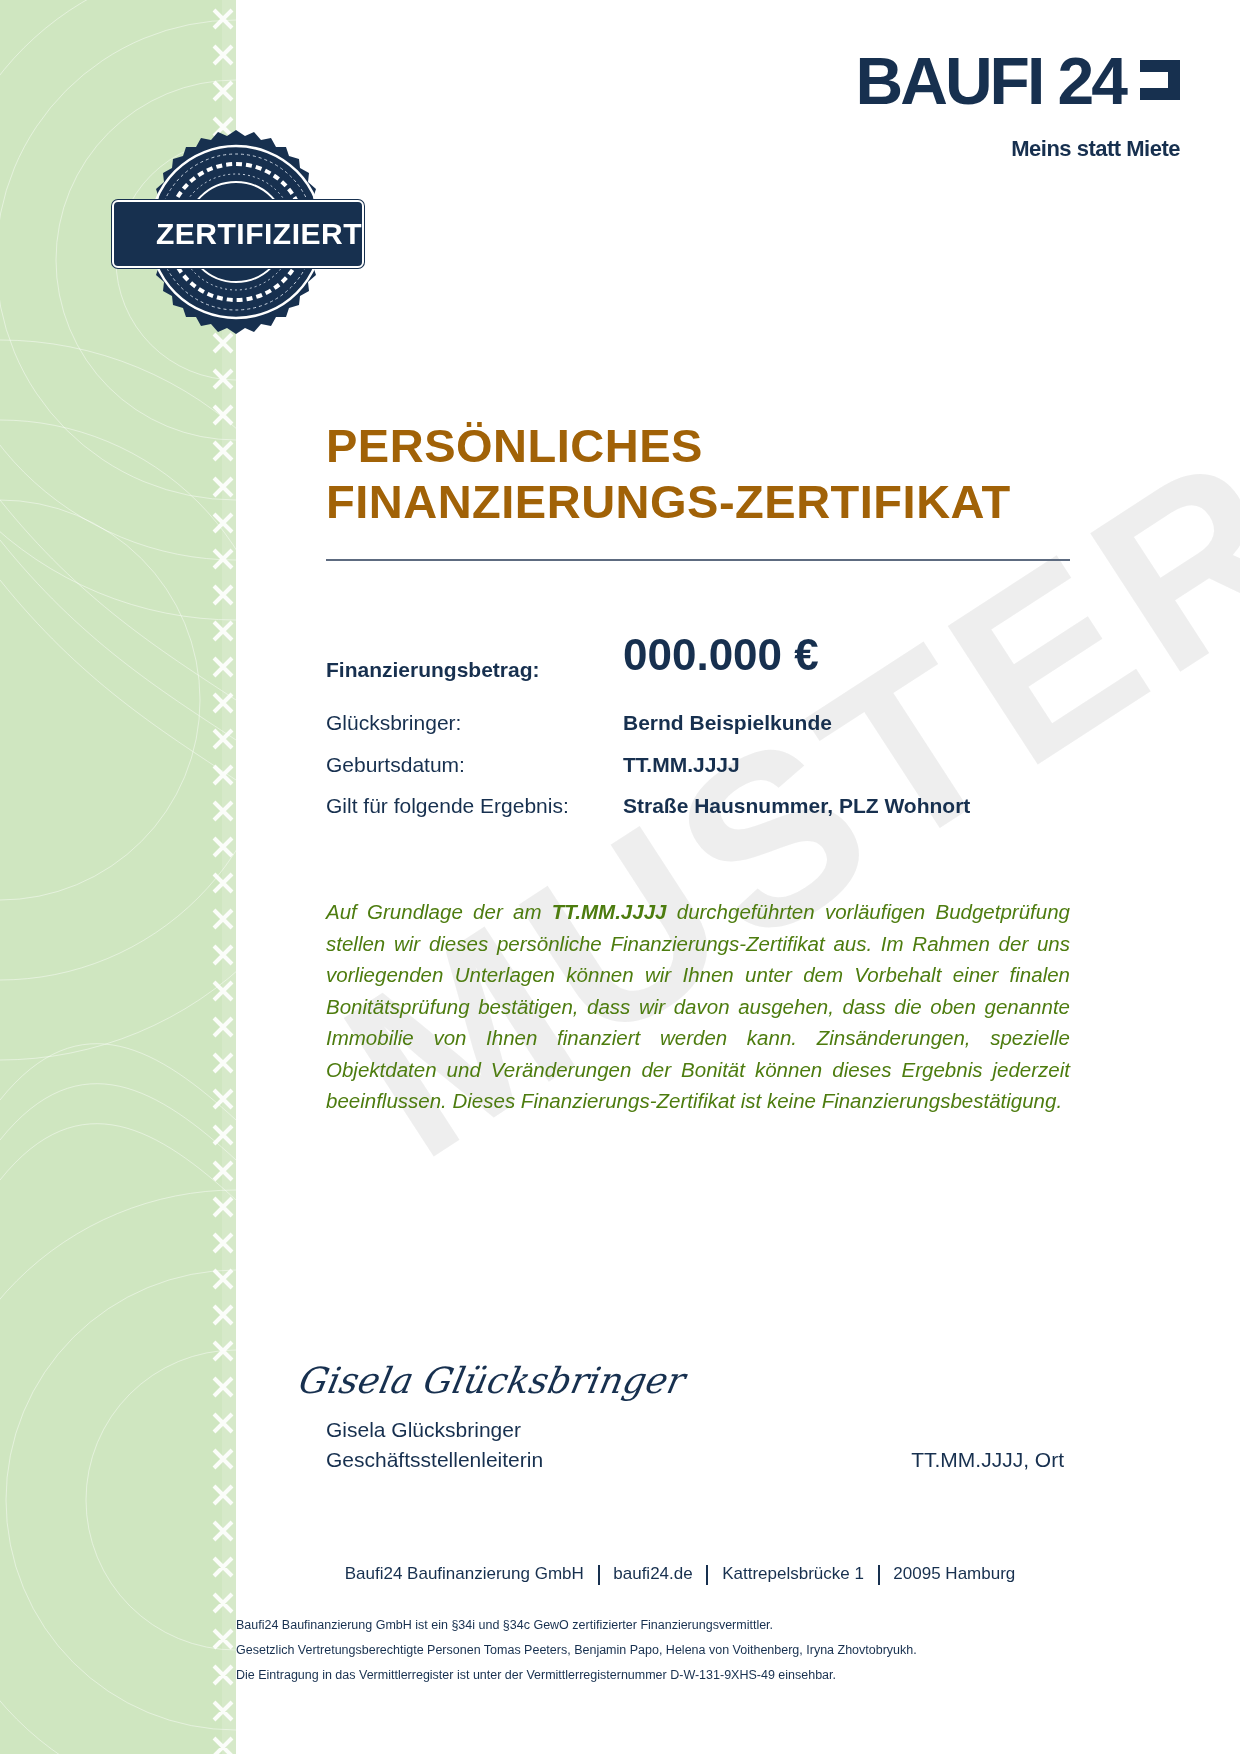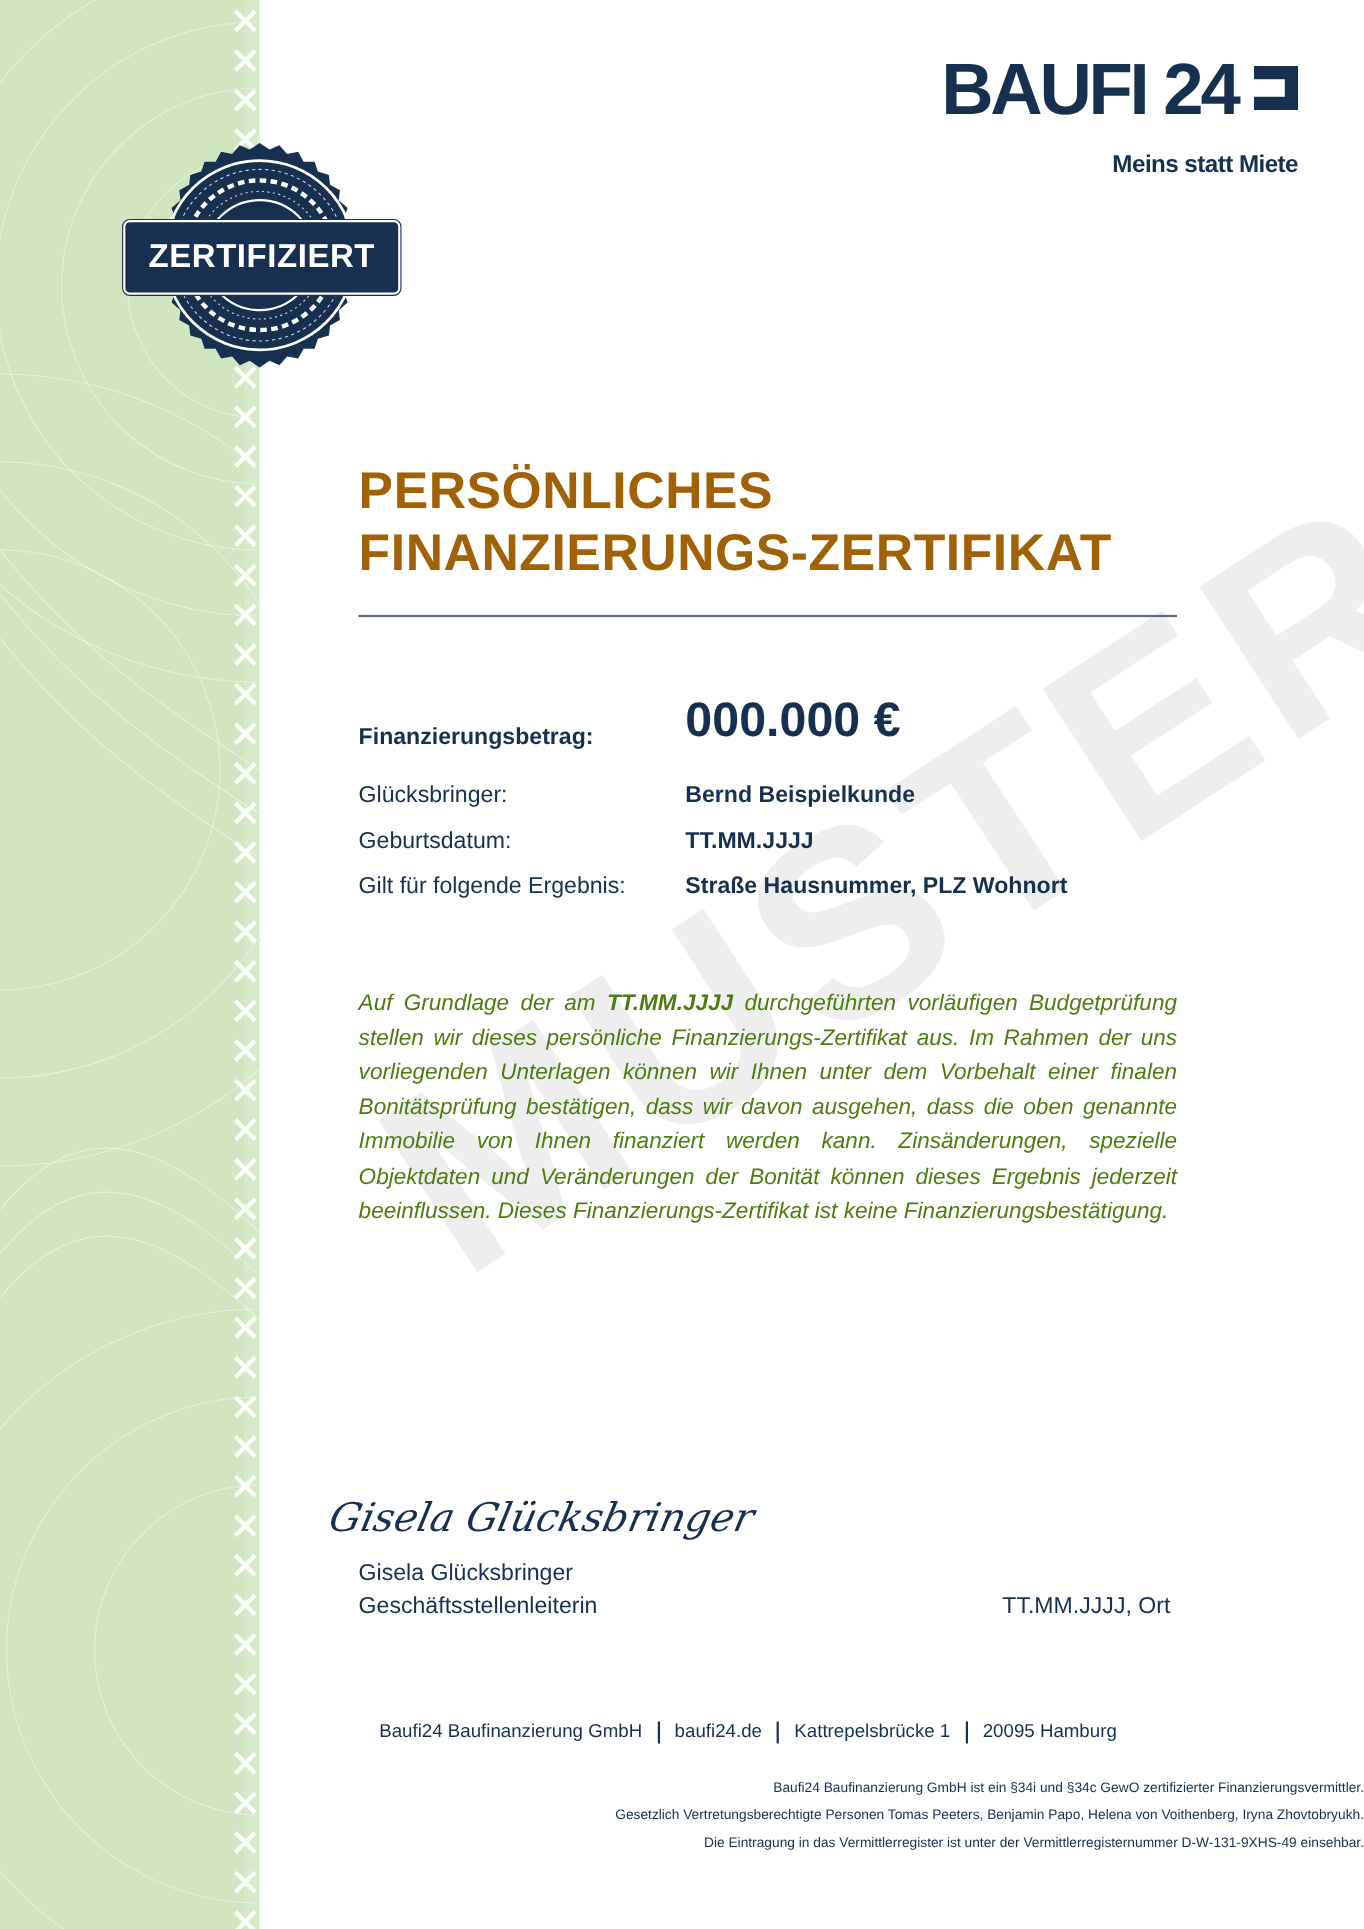--- a/index.html
+++ b/index.html
@@ -5,40 +5,40 @@
   html, body { margin:0; padding:0; }
   body { width:1240px; height:1754px; position:relative; overflow:hidden; background:#ffffff;
          font-family:"Liberation Sans", sans-serif; color:#17304f; }
   .strip { position:absolute; left:0; top:0; width:236px; height:1754px; background:#cfe6c0; overflow:hidden; }
   .strip svg { position:absolute; left:0; top:0; }
   .logo { position:absolute; right:60px; top:48px; text-align:right; }
   .logo-main { font-family:"Liberation Sans", sans-serif; font-weight:700; font-size:66px; letter-spacing:-3px; color:#17304f; line-height:1; margin-right:55px;text-align:center; }
   .logo-mark { position:absolute; right:0; top:12px; width:40px; height:40px; }
   .logo-tag { font-weight:700; font-size:22px; color:#17304f; margin-top:22px; letter-spacing:-0.5px; }
   .seal { position:absolute; left:112px; top:128px; width:250px; height:210px; }
-  .seal-band { position:absolute; left:0; top:72px; width:248px; height:64px; background:#17304f; border:2px solid #fff; border-radius:6px; box-shadow:0 0 0 1px #17304f; display:flex; align-items:center; justify-content:center; }
+  .seal-band { position:absolute; left:0; top:72px; width:248px; height:64px; background:#17304f; border:2px solid #fff; border-radius:6px; box-shadow:0 0 0 1px #17304f; display:flex; align-items:center; justify-content:flex-end; }
   .seal-band span { color:#fff; font-weight:700; font-size:30px; letter-spacing:0.5px; }
   .title { position:absolute; left:326px; top:418px; font-weight:700; font-size:47px; line-height:56px; color:#a16207; letter-spacing:0.5px; }
   .rule { position:absolute; left:326px; top:559px; width:744px; height:2px; background:#5d6b80; }
   .row { position:absolute; left:326px; font-size:21px; color:#17304f; }
   .row .label { position:absolute; left:0; white-space:nowrap; }
   .row .value { position:absolute; left:297px; font-weight:700; white-space:nowrap; }
   .amount-label { font-weight:700; }
   .amount-value { font-size:44px !important; top:-28px; }
   .body-text { position:absolute; left:326px; top:896px; width:744px; font-size:20.5px; line-height:31.5px; text-align:justify; color:#4d7c0f;font-style:italic; }
   .body-text b { font-weight:700; }
   .watermark { position:absolute; left:300px; top:980px; font-weight:700; font-size:240px; color:#ececec; transform:rotate(-33deg); transform-origin:0 0; letter-spacing:10px; opacity:0.85; z-index:0; }
   .content { position:relative; z-index:1; }
   .signature { position:absolute; left:300px; top:1360px; font-family:"DejaVu Serif", serif; font-style:italic; font-size:36px; color:#17304f; transform:skewX(-12deg); }
   .sig-name { position:absolute; left:326px; top:1418px; font-size:21px; }
   .sig-role { position:absolute; left:326px; top:1448px; font-size:21px; }
   .date-place { position:absolute; right:176px; top:1448px; font-size:21px; }
   .footer-line { position:absolute; left:0; top:1564px; width:1240px; text-align:center; font-size:17px; padding-left:120px; box-sizing:border-box; }
   .footer-line .sep { display:inline-block; width:2px; height:20px; background:#17304f; vertical-align:middle; margin:0 9px; }
-  .legal { position:absolute; left:236px; width:1004px; text-align:right; font-size:12.5px; color:#17304f; }
+  .legal { position:absolute; left:236px; width:1004px; text-align:left; font-size:12.5px; color:#17304f; }
 </style>
 </head>
 <body>
 
 <div class="strip">
   <svg width="236" height="1754" viewBox="0 0 236 1754">
     <g fill="none" stroke="#ffffff" stroke-opacity="0.45" stroke-width="1">
       <circle cx="236" cy="260" r="120"></circle>
         <circle cx="236" cy="260" r="180"></circle>
         <circle cx="236" cy="260" r="240"></circle>

